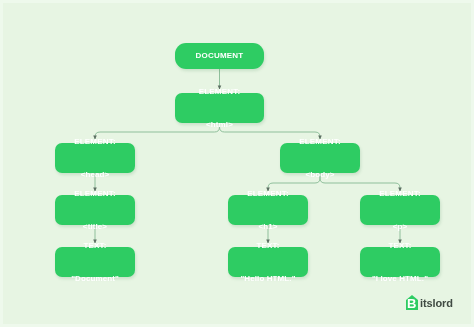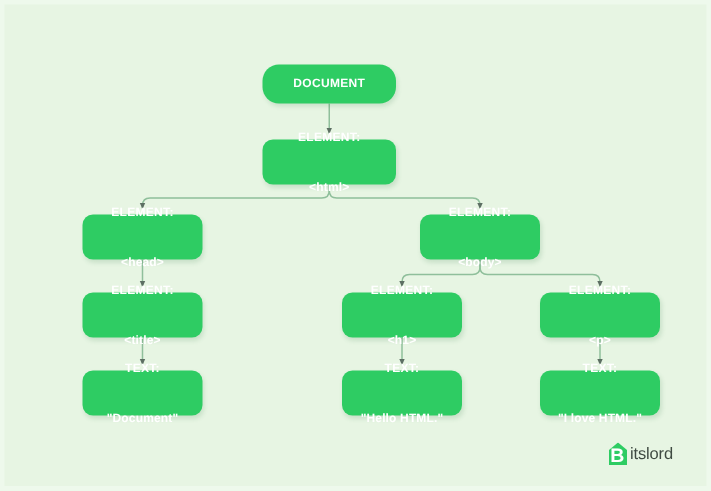--- a/index.html
+++ b/index.html
@@ -60,21 +60,21 @@
     position: absolute;
     display: flex;
     align-items: center;
     gap: 1px;
   }
   #watermark .wm-mark {
     display: block;
   }
   #watermark .wm-text {
     font-size: 11px;
-    font-weight: normal;
+    font-weight: bold;
     color: #3f4a42;
     letter-spacing: -0.1px;
   }
 </style>
 </head>
 <body>
 
 <div id="canvas">
 
   <svg id="edges" viewBox="0 0 474 327" width="474" height="327">

